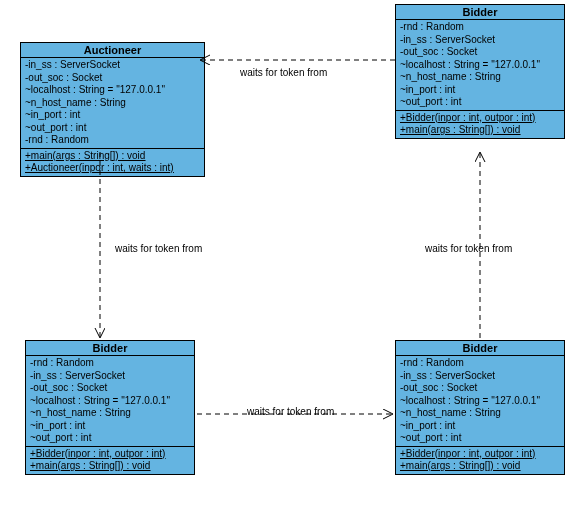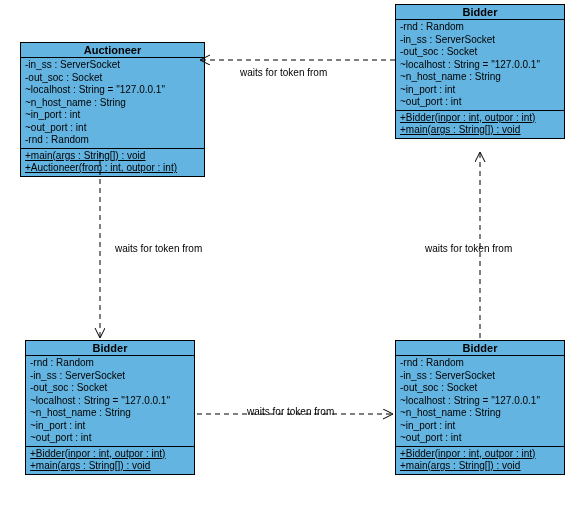--- a/index.html
+++ b/index.html
@@ -68,21 +68,21 @@
     <div>-in_ss : ServerSocket</div>
     <div>-out_soc : Socket</div>
     <div>~localhost : String = "127.0.0.1"</div>
     <div>~n_host_name : String</div>
     <div>~in_port : int</div>
     <div>~out_port : int</div>
     <div>-rnd : Random</div>
   </div>
   <div class="ops">
     <div>+main(args : String[]) : void</div>
-    <div>+Auctioneer(from : int, outpor : int)</div>
+    <div>+Auctioneer(inpor : int, waits : int)</div>
   </div>
 </div>
 
 <div class="uml-class" style="left:395px; top:4px; width:170px;">
   <div class="name">Bidder</div>
   <div class="attrs">
     <div>-rnd : Random</div>
     <div>-in_ss : ServerSocket</div>
     <div>-out_soc : Socket</div>
     <div>~localhost : String = "127.0.0.1"</div>

